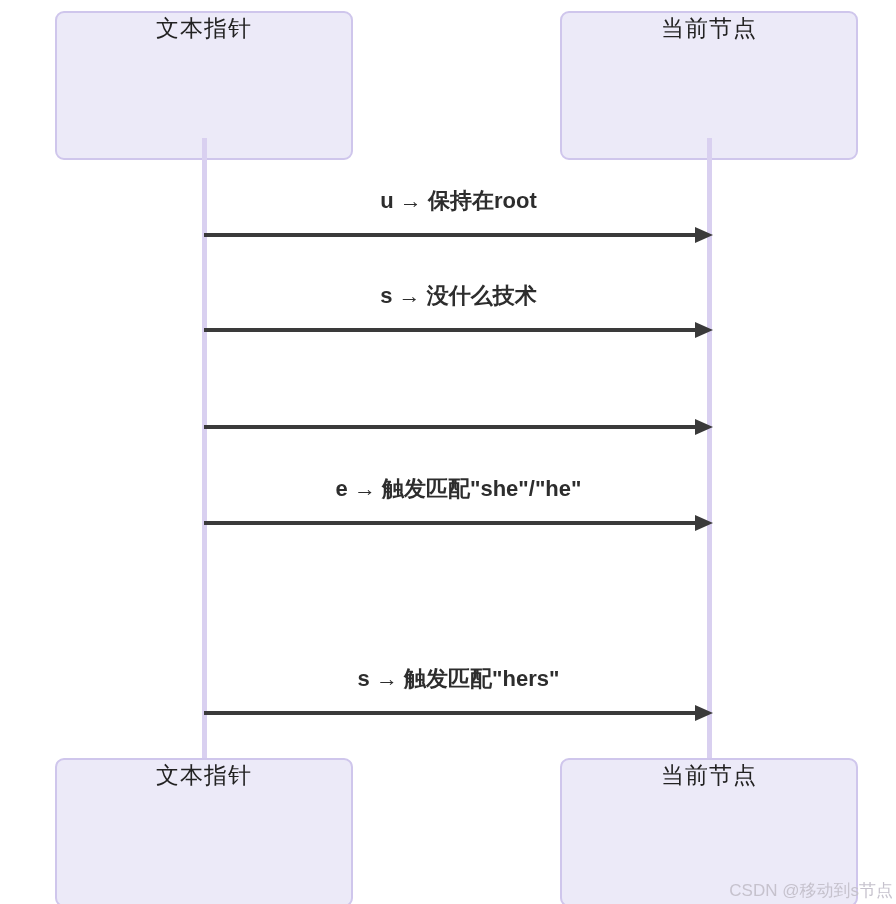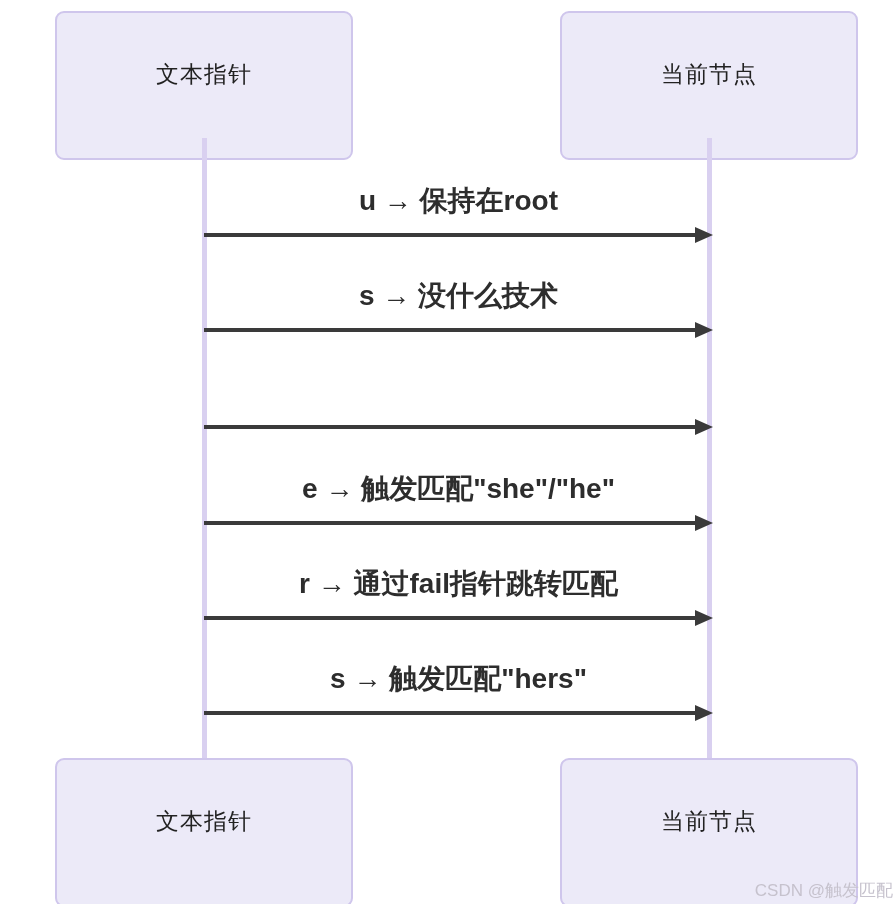--- a/index.html
+++ b/index.html
@@ -16,21 +16,20 @@
     overflow: hidden;
   }
   .actor-box {
     position: absolute;
     width: 294px;
     height: 123px;
     background: #ECEAF8;
     border: 2px solid #CFC6EC;
     border-radius: 9px;
     display: flex;
-    align-items: center;
     justify-content: center;
     padding-bottom: 22px;
     box-sizing: content-box;
   }
   .actor-box .actor-label {
     font-size: 23px;
     color: #222222;
     letter-spacing: 1px;
     white-space: nowrap;
   }
@@ -57,21 +56,21 @@
   }
   .msg-label {
     position: absolute;
     top: 0;
     left: 0;
     width: 100%;
     height: 36px;
     display: flex;
     align-items: center;
     justify-content: center;
-    font-size: 28px;
+    font-size: 22px;
     font-weight: bold;
     color: #2D2D2D;
     white-space: nowrap;
   }
   .msg-line {
     position: absolute;
     top: 50px;
     left: 0;
     width: 492px;
     height: 4px;
@@ -124,33 +123,28 @@
   </div>
   <div class="msg" style="top:375px">
     <div class="msg-line"></div>
     <div class="msg-arrowhead"></div>
   </div>
   <div class="msg" style="top:471px">
     <div class="msg-label">e → 触发匹配"she"/"he"</div>
     <div class="msg-line"></div>
     <div class="msg-arrowhead"></div>
   </div>
-  <div class="msg" style="top:566px">
-    <div class="msg-label">r → 通过fail指针跳转匹配</div>
-    <div class="msg-line"></div>
-    <div class="msg-arrowhead"></div>
-  </div>
   <div class="msg" style="top:661px">
     <div class="msg-label">s → 触发匹配"hers"</div>
     <div class="msg-line"></div>
     <div class="msg-arrowhead"></div>
   </div>
 
   <div class="actor-box actor-bottom-left">
     <span class="actor-label">文本指针</span>
   </div>
   <div class="actor-box actor-bottom-right">
     <span class="actor-label">当前节点</span>
   </div>
 
-  <div class="watermark">CSDN @触发匹配</div>
+  <div class="watermark">CSDN @移动到s节点</div>
 
 </div>
 
 </body></html>

